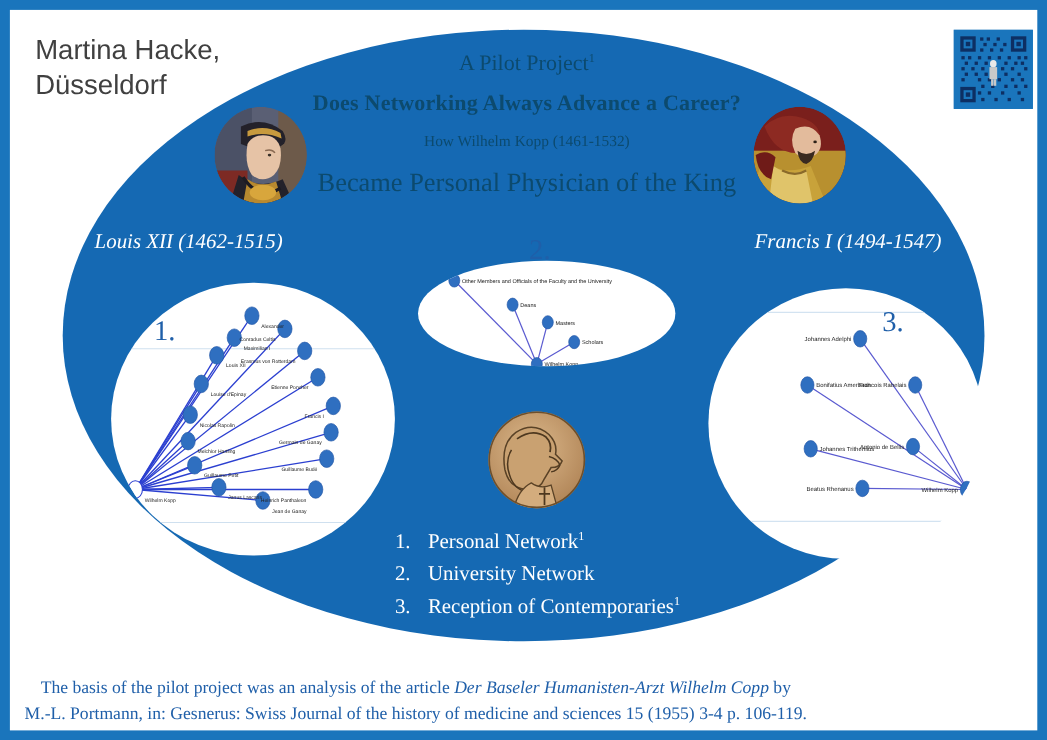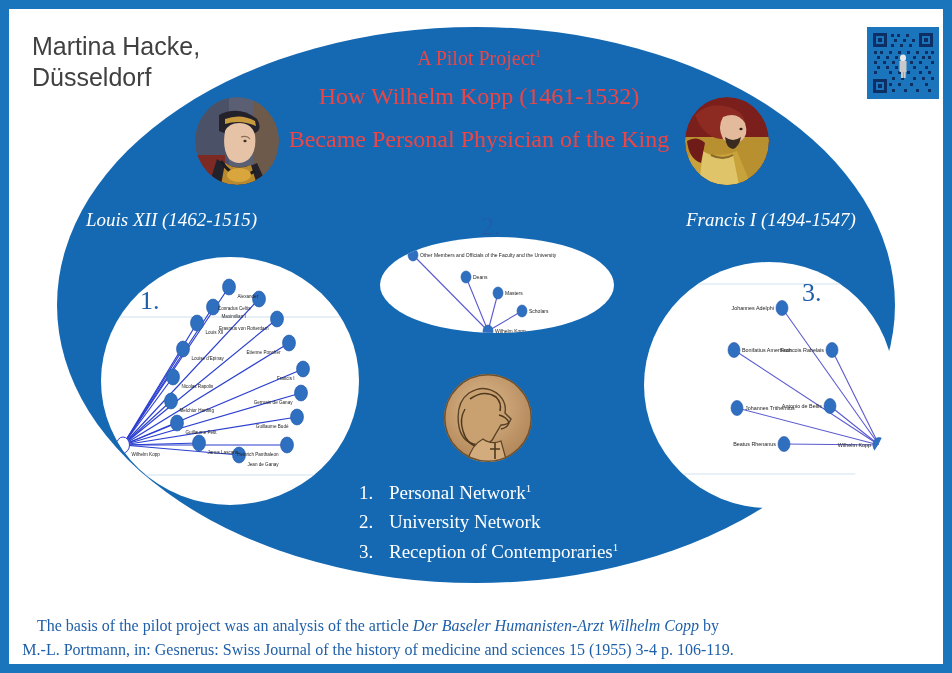--- a/index.html
+++ b/index.html
@@ -29,25 +29,25 @@
   .author{
     position:absolute;left:23px;top:22px;
     color:#404040;
     font-size:25px;line-height:1.24;
     font-family:"Liberation Sans", sans-serif;
     white-space:pre-line;
   }
   
   .title-block{
     position:absolute;left:170px;top:38px;width:600px;
-    text-align:center;color:#ef4444;
+    text-align:center;color:#0c4a6e;
   }
   .t-sub1{font-size:20px;margin-bottom:13px;}
   .t-main{font-size:20px;font-weight:bold;margin-bottom:16px;letter-spacing:.2px;}
-  .t-sub2{font-size:24px;margin-bottom:16px;}
+  .t-sub2{font-size:14px;margin-bottom:16px;}
   .t-sub3{font-size:24px;}
   .sup{font-size:11px;vertical-align:super;}
 
   
   .portrait{
     position:absolute;border-radius:50%;overflow:hidden;
   }
   .portrait svg{display:block;}
 
   
@@ -185,20 +185,21 @@
           <ellipse cx="36" cy="31" rx="3" ry="3.4" fill="#e8e8e8"></ellipse>
           <rect x="32.5" y="34" width="7" height="11" fill="#c9c9c9"></rect>
           <rect x="34" y="45" width="2.2" height="6" fill="#c9c9c9"></rect>
           <rect x="36.5" y="45" width="2.2" height="6" fill="#c9c9c9"></rect>
         </g>
       </svg>
     </div>
 
     <div class="title-block">
       <div class="t-sub1"><span>A Pilot Project</span><span class="sup">1</span></div>
+      <div class="t-main">Does Networking Always Advance a Career?</div>
       <div class="t-sub2">How Wilhelm Kopp (1461-1532)</div>
       <div class="t-sub3">Became Personal Physician of the King</div>
     </div>
 
     <div class="portrait" id="louis-portrait" style="left:186px;top:88px;width:84px;height:88px;">
       <svg width="84" height="88" viewBox="0 0 84 88">
         <defs>
           <clipPath id="clipL">
               <ellipse cx="42" cy="44" rx="42" ry="44"></ellipse>
             </clipPath>

